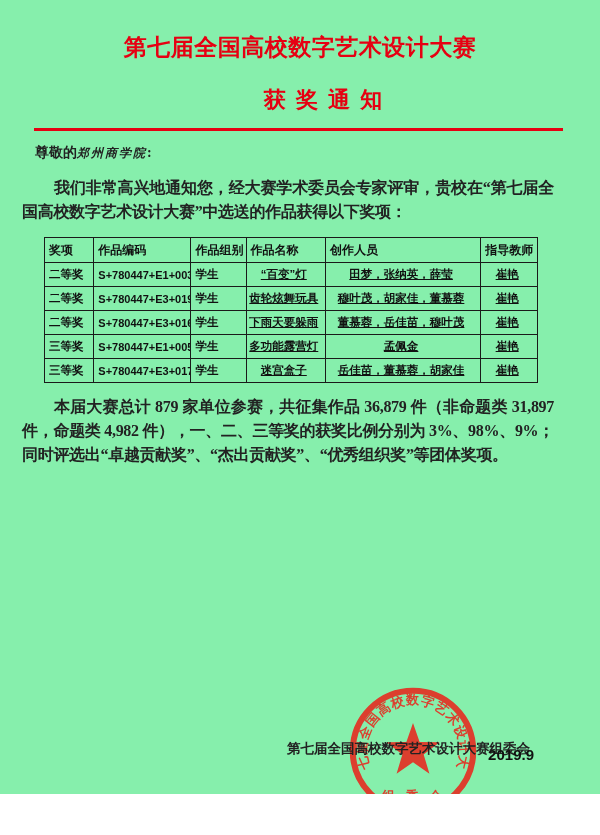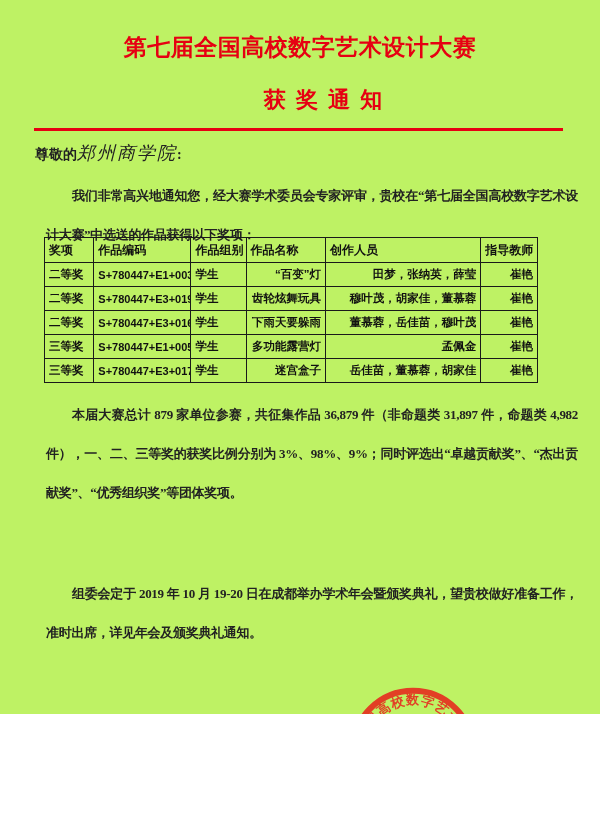--- a/index.html
+++ b/index.html
@@ -4,22 +4,22 @@
 <style>
   :root{
     --accent:#e60012;
     --seal:#e8271d;
     --ink:#222222;
     --tborder:#1a1a1a;
   }
   html,body{margin:0;padding:0;background:#ffffff;}
   .page{
     position:relative;
-    width:600px;height:714px;
-    background:#bef264;
+    width:600px;height:794px;
+    background:#86efac;
     overflow:hidden;
     font-family:"Liberation Serif", serif;
     color:var(--ink);
   }
   .doc-title{
     position:absolute;top:32px;left:0;width:100%;
     text-align:center;
     font-family:"Liberation Sans", sans-serif;
     font-size:23px;font-weight:bold;color:var(--accent);
     letter-spacing:0.5px;
@@ -34,27 +34,27 @@
   }
   .rule{
     position:absolute;top:128px;left:34px;width:529px;height:3px;
     background:var(--accent);
   }
   .salutation{
     position:absolute;top:141px;left:35px;
     font-size:14px;font-weight:600;line-height:24px;
   }
   .salutation .school{
-    font-size:18px;font-weight:normal;font-style:italic;
+    font-size:12px;font-weight:bold;font-style:italic;
     letter-spacing:2px;
   }
   .para{
-    position:absolute;left:46px;width:532px;
-    font-size:13px;letter-spacing:-0.3px;
-    font-weight:600;line-height:39px;
+    position:absolute;left:22px;width:532px;
+    font-size:16px;letter-spacing:-0.3px;
+    font-weight:600;line-height:24px;
     text-indent:2em;text-align:justify;margin:0;
   }
   .p0{top:176px;}
   .p1{top:395px;}
   .p2{top:470px;}
   .p3{top:574px;}
   .p4{top:639px;}
   .p5{top:667px;}
   table.awards{
     position:absolute;top:237px;left:44px;width:494px;
@@ -65,21 +65,21 @@
     table-layout:fixed;
   }
   table.awards th, table.awards td{
     border:1px solid var(--tborder);
     height:23px;padding:0 4px;
     text-align:left;vertical-align:middle;
     font-weight:600;overflow:hidden;white-space:nowrap;
   }
   table.awards th{font-weight:bold;font-size:12px;height:24px;}
   table.awards td.code{font-weight:bold;font-size:11px;}
-  table.awards td.left{text-align:right;padding-left:0;}
+  table.awards td.left{text-align:center;padding-left:0;text-decoration:underline;}
   .seal{
     position:absolute;left:343px;top:681px;width:140px;height:140px;
     color:var(--seal);opacity:0.88;z-index:1;
   }
   .signature{
     position:absolute;top:740px;right:70px;
     font-size:13.5px;font-weight:600;z-index:2;
   }
   .date{
     position:absolute;top:746px;right:66px;
@@ -159,21 +159,20 @@
           <td class="code">S+780447+E3+017</td>
           <td>学生</td>
           <td class="left">迷宫盒子</td>
           <td class="left">岳佳苗，董慕蓉，胡家佳</td>
           <td class="left">崔艳</td>
         </tr>
       </tbody>
   </table>
 
   <p class="para p1">本届大赛总计 879 家单位参赛，共征集作品 36,879 件（非命题类 31,897 件，命题类 4,982 件），一、二、三等奖的获奖比例分别为 3%、98%、9%；同时评选出“卓越贡献奖”、“杰出贡献奖”、“优秀组织奖”等团体奖项。</p>
-  <p class="para p3">组委会定于 2019 年 10 月 19-20 日在成都举办学术年会暨颁奖典礼，望贵校做好准备工作，准时出席，详见年会及颁奖典礼通知。</p>
 
   <svg class="seal" viewBox="0 0 150 150" xmlns="http://www.w3.org/2000/svg">
     <defs>
       <path id="sealArc" d="M 31.7 100 A 50 50 0 1 1 118.3 100" fill="none"></path>
     </defs>
     <circle cx="75" cy="75" r="64.5" fill="none" stroke="currentColor" stroke-width="6.5"></circle>
     <polygon fill="currentColor" points="75,45 82.1,65.3 103.5,65.7 86.4,78.7 92.6,99.3 75,87 57.4,99.3 63.6,78.7 46.5,65.7 67.9,65.3"></polygon>
     <text font-size="14" font-weight="bold" letter-spacing="1" fill="currentColor" font-family="Liberation Sans, sans-serif">
       <textPath href="#sealArc" startOffset="50%" text-anchor="middle">第七届全国高校数字艺术设计大赛</textPath>
     </text>

